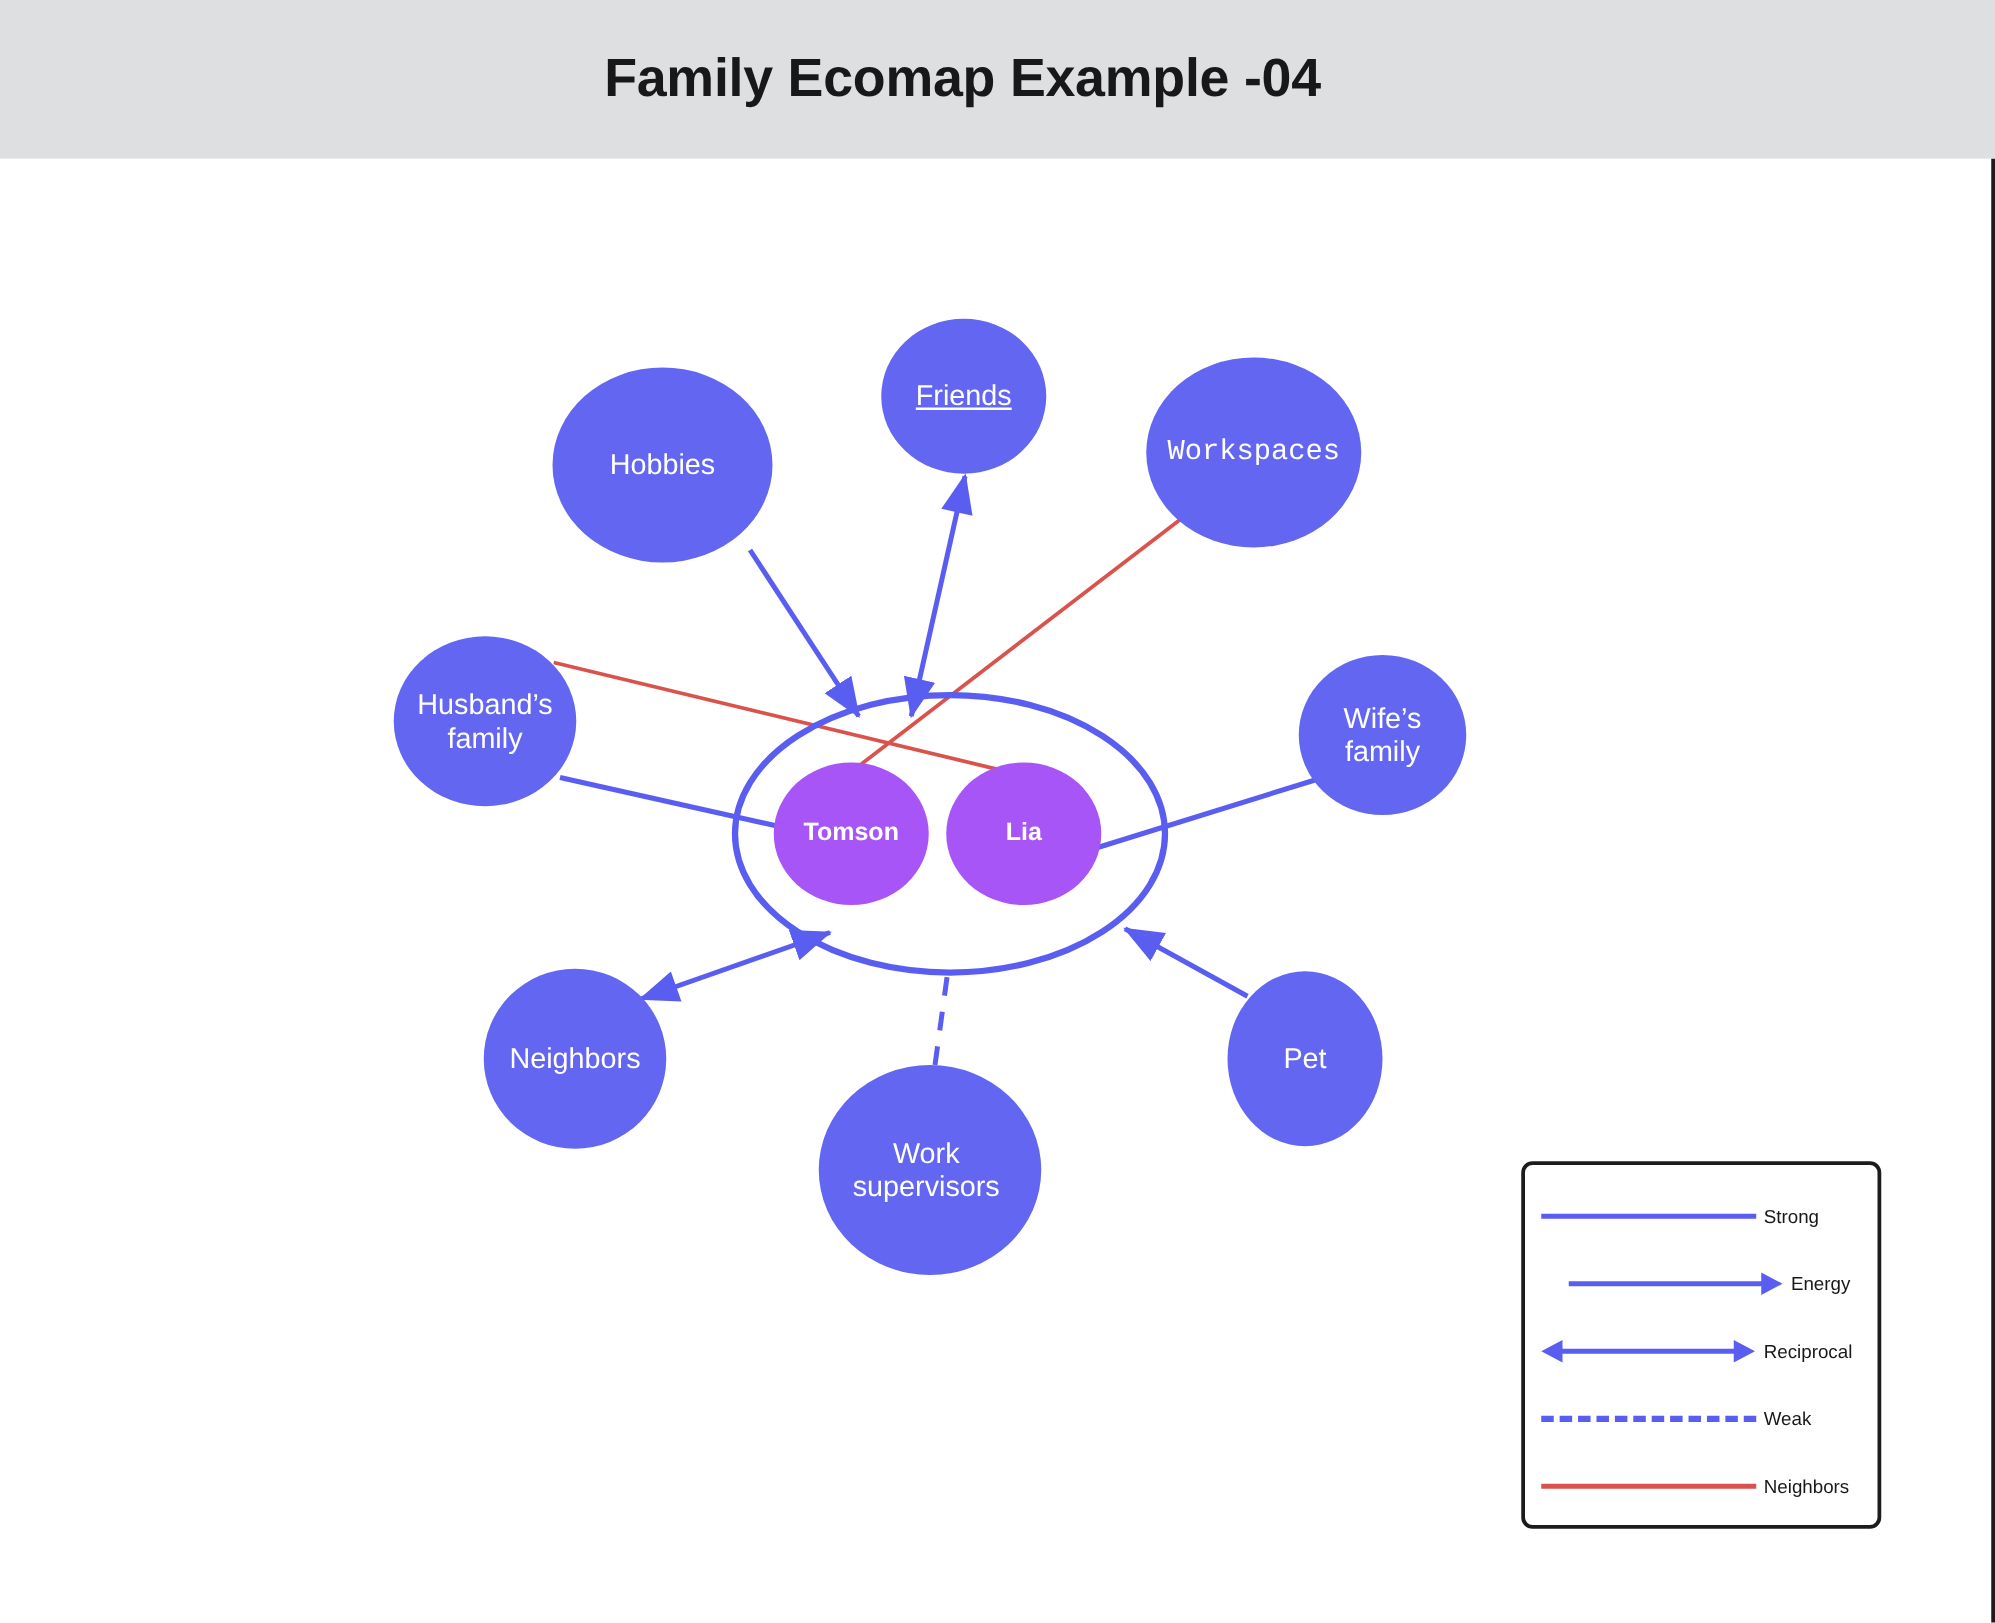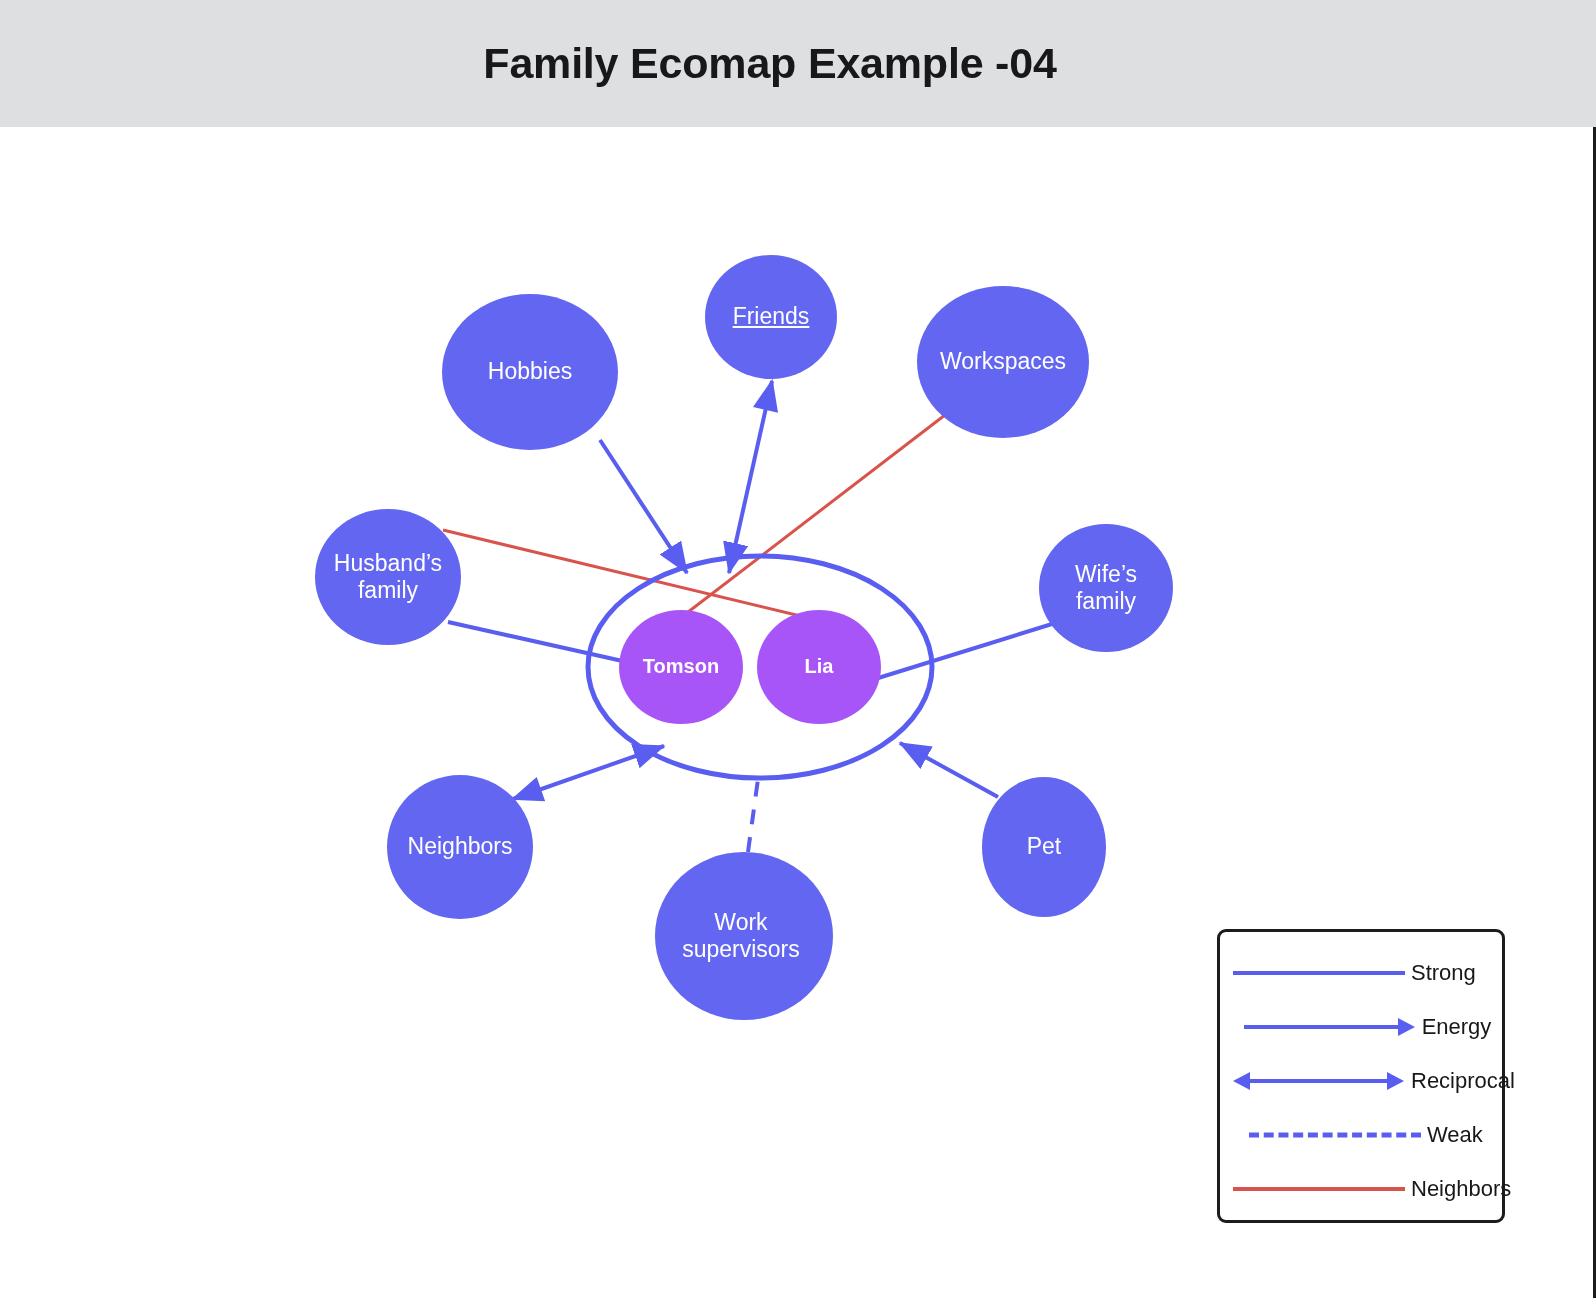--- a/index.html
+++ b/index.html
@@ -107,21 +107,21 @@
     align-items: center;
   }
   .legend-sample {
     position: relative;
     width: 172px;
     height: 26px;
     margin-left: 13px;
     flex: none;
   }
   .legend-text {
-    font-size: 22px;
+    font-size: 15px;
     color: #18181b;
     margin-left: 6px;
     white-space: nowrap;
   }
   .lg-line {
     position: absolute;
     left: 0;
     top: 50%;
     transform: translateY(-50%);
     height: 4px;
@@ -194,21 +194,21 @@
           <ellipse cx="744" cy="809" rx="89" ry="84" fill="#6366f1"></ellipse>
           <ellipse cx="1044" cy="720" rx="62" ry="70" fill="#6366f1"></ellipse>
           <ellipse cx="681" cy="540" rx="62" ry="57" fill="#a855f7"></ellipse>
           <ellipse cx="819" cy="540" rx="62" ry="57" fill="#a855f7"></ellipse>
         </g>
     </svg>
 
     <div id="labels-layer">
         <div class="node-label" style="left: 442px; top: 167px; width: 176px; height: 156px;">Hobbies</div>
         <div class="node-label" style="left: 705px; top: 128px; width: 132px; height: 124px; text-decoration: underline;">Friends</div>
-        <div class="node-label" style="left: 917px; top: 159px; width: 172px; height: 152px;">Workspaces</div>
+        <div class="node-label" style="left: 917px; top: 159px; width: 172px; height: 152px; font-family: Liberation Mono, monospace;">Workspaces</div>
         <div class="node-label" style="left: 315px; top: 382px; width: 146px; height: 136px;">Husband’s
 family</div>
         <div class="node-label" style="left: 1039px; top: 397px; width: 134px; height: 128px;">Wife’s
 family</div>
         <div class="node-label" style="left: 387px; top: 648px; width: 146px; height: 144px;">Neighbors</div>
         <div class="node-label" style="left: 652px; top: 725px; width: 178px; height: 168px;">Work
 supervisors</div>
         <div class="node-label" style="left: 982px; top: 650px; width: 124px; height: 140px;">Pet</div>
         <div class="node-label center" style="left: 619px; top: 483px; width: 124px; height: 114px;">Tomson</div>
         <div class="node-label center" style="left: 757px; top: 483px; width: 124px; height: 114px;">Lia</div>
@@ -230,21 +230,21 @@
             <div class="legend-text">Energy</div>
           </div>
           <div class="legend-row" style="top: 122px;">
             <div class="legend-sample">
               <div class="lg-line" style="width: 140px; left: 15px;"></div>
               <div class="lg-arrow-r" style="left: 154px;"></div>
               <div class="lg-arrow-l" style="left: 0px;"></div>
             </div>
             <div class="legend-text">Reciprocal</div>
           </div>
-          <div class="legend-row" style="top: 176px; padding-left: 16px;">
+          <div class="legend-row" style="top: 176px;">
             <div class="legend-sample">
               <div class="lg-line dashed" style="width: 172px; left: 0px;"></div>
             </div>
             <div class="legend-text">Weak</div>
           </div>
           <div class="legend-row" style="top: 230px;">
             <div class="legend-sample">
               <div class="lg-line red" style="width: 172px; left: 0px;"></div>
             </div>
             <div class="legend-text">Neighbors</div>

